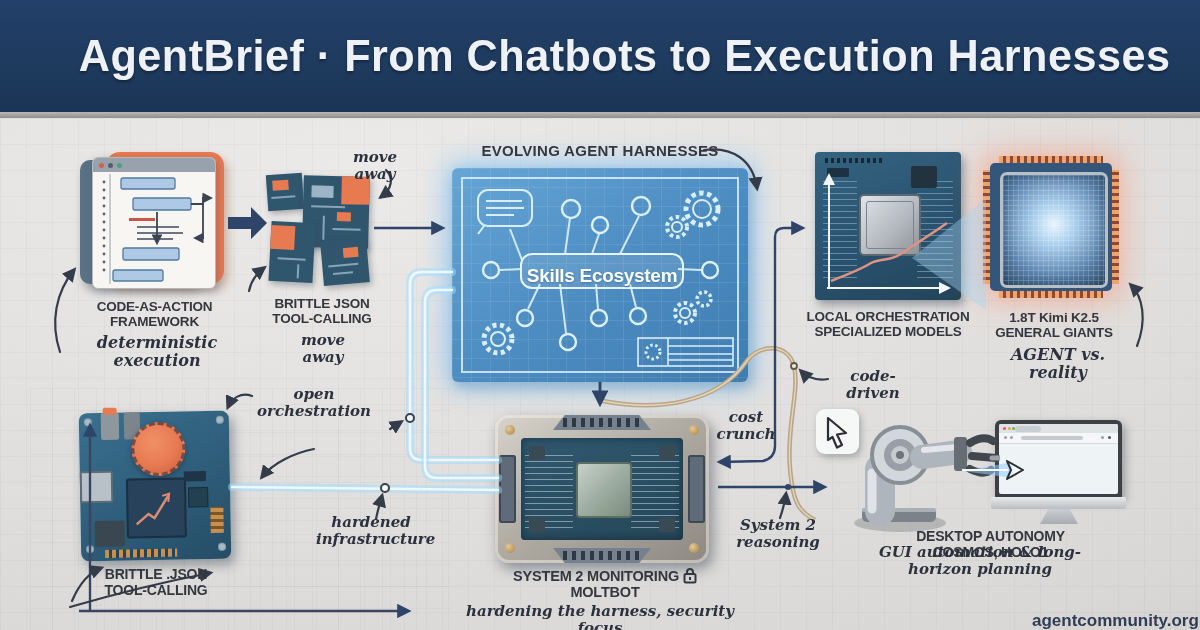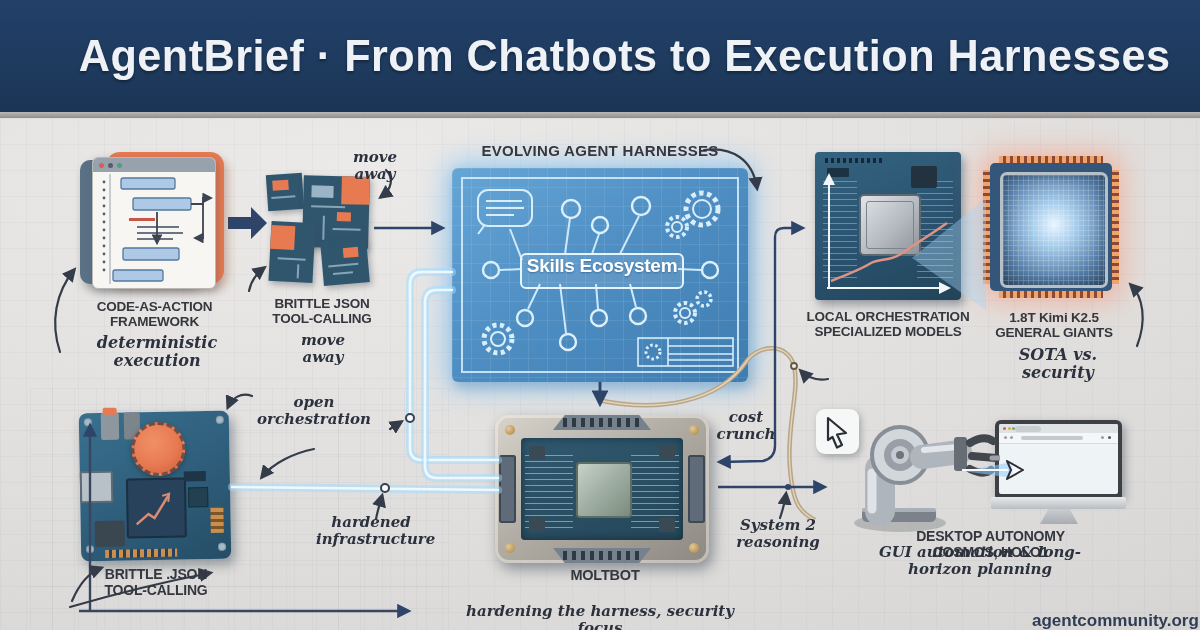--- a/index.html
+++ b/index.html
@@ -41,21 +41,21 @@
   .osq{position:absolute;background:#e87a52;}
   
   .blueprint{left:452px;top:168px;width:296px;height:214px;border-radius:6px;z-index:2;
      background:linear-gradient(145deg,#66a6d6 0%,#4f8fc4 45%,#3f7cb0 100%);
      box-shadow:0 0 28px 6px rgba(130,195,245,.75), 3px 5px 12px rgba(50,80,110,.4);}
   .blueprint:before{content:"";position:absolute;inset:0;border-radius:6px;opacity:.5;
      background-image:linear-gradient(rgba(255,255,255,.18) 1px,transparent 1px),
                       linear-gradient(90deg,rgba(255,255,255,.18) 1px,transparent 1px);
      background-size:19px 19px;}
   .bp-center{position:absolute;left:68px;top:85px;width:160px;height:32px;border:2.5px solid #e4f5ff;
-     border-radius:6px;background:rgba(255,255,255,.10);display:flex;align-items:flex-start;justify-content:center;
+     border-radius:12px;background:rgba(255,255,255,.10);display:flex;align-items:flex-end;justify-content:center;
      color:#ffffff;font-weight:bold;font-size:19px;letter-spacing:-.3px;text-shadow:0 1px 2px rgba(30,70,110,.5);}
   
   .pcb{left:815px;top:152px;width:146px;height:148px;border-radius:4px;z-index:2;
      background:linear-gradient(160deg,#34637f 0%,#2a5370 55%,#224459 100%);
      box-shadow:3px 5px 10px rgba(50,65,80,.45);}
   .pcb .stripes{position:absolute;background:repeating-linear-gradient(0deg,rgba(150,185,205,.55) 0 1px,transparent 1px 6px);}
   .pcb .chip{position:absolute;left:44px;top:42px;width:58px;height:58px;border-radius:5px;
      background:linear-gradient(135deg,#e2e5e8 0%,#b4bac0 55%,#8d9399 100%);border:2px solid #5d6870;}
   .pcb .chip:before{content:"";position:absolute;inset:5px;border:1px solid #7d858c;border-radius:3px;}
   .kimi{left:985px;top:152px;width:132px;height:150px;z-index:2;}
@@ -463,46 +463,55 @@
     <div>LOCAL ORCHESTRATION</div>
     <div>SPECIALIZED MODELS</div>
   </div>
 
   <div class="label" style="left:452px;top:143px;width:296px;font-size:15px;letter-spacing:.3px">EVOLVING AGENT HARNESSES</div>
 
   <div class="label" style="left:990px;top:310px;width:128px">
     <div>1.8T Kimi K2.5</div>
     <div>GENERAL GIANTS</div>
   </div>
-  <div class="hand" style="left:998px;top:346px;width:120px;font-size:16px">SOTA vs. security</div>
+  <div class="hand" style="left:998px;top:346px;width:120px;font-size:16px">AGENT vs. reality</div>
 
   <div class="label" style="left:86px;top:567px;width:140px;font-size:14px">
     <div>BRITTLE .JSON</div>
     <div>TOOL-CALLING</div>
   </div>
 
   <div class="label" style="left:500px;top:567px;width:210px;font-size:14.5px">
+    <div>
+      <span>SYSTEM 2 MONITORING</span>
+      <svg width="14" height="17" viewBox="0 0 14 17" style="vertical-align:-3px">
+        <rect x="1.5" y="7" width="11" height="8.5" rx="1.5" fill="none" stroke="#34373e" stroke-width="2"></rect>
+        <path d="M4,7 V5 a3,3 0 0 1 6,0 V7" fill="none" stroke="#34373e" stroke-width="2"></path>
+        <rect x="6" y="10" width="2" height="3" fill="#34373e"></rect>
+      </svg>
+    </div>
     <div>MOLTBOT</div>
   </div>
   <div class="hand" style="left:455px;top:603px;width:290px">hardening the harness, security focus</div>
 
   <div class="label" style="left:898px;top:529px;width:185px;font-size:14px">
     <div>DESKTOP AUTONOMY</div>
     <div>COSMOS, HOLO1</div>
   </div>
   <div class="hand" style="left:850px;top:544px;width:260px">GUI automation &amp; long-horizon planning</div>
 
-  <div class="hand" style="left:246px;top:394px;width:136px">open orchestration</div>
+  <div class="hand" style="left:246px;top:386px;width:136px">open orchestration</div>
   <div class="hand" style="left:316px;top:514px;width:110px">
     <div>hardened</div>
     <div>infrastructure</div>
   </div>
   <div class="hand" style="left:710px;top:409px;width:72px">
     <div>cost</div>
     <div>crunch</div>
   </div>
+  <div class="hand" style="left:826px;top:368px;width:94px">code-driven</div>
   <div class="hand" style="left:730px;top:517px;width:96px">
     <div>System 2</div>
     <div>reasoning</div>
   </div>
 
   <div class="site" style="left:1032px;top:611px">agentcommunity.org</div>
 </div>
 
 </body></html>

